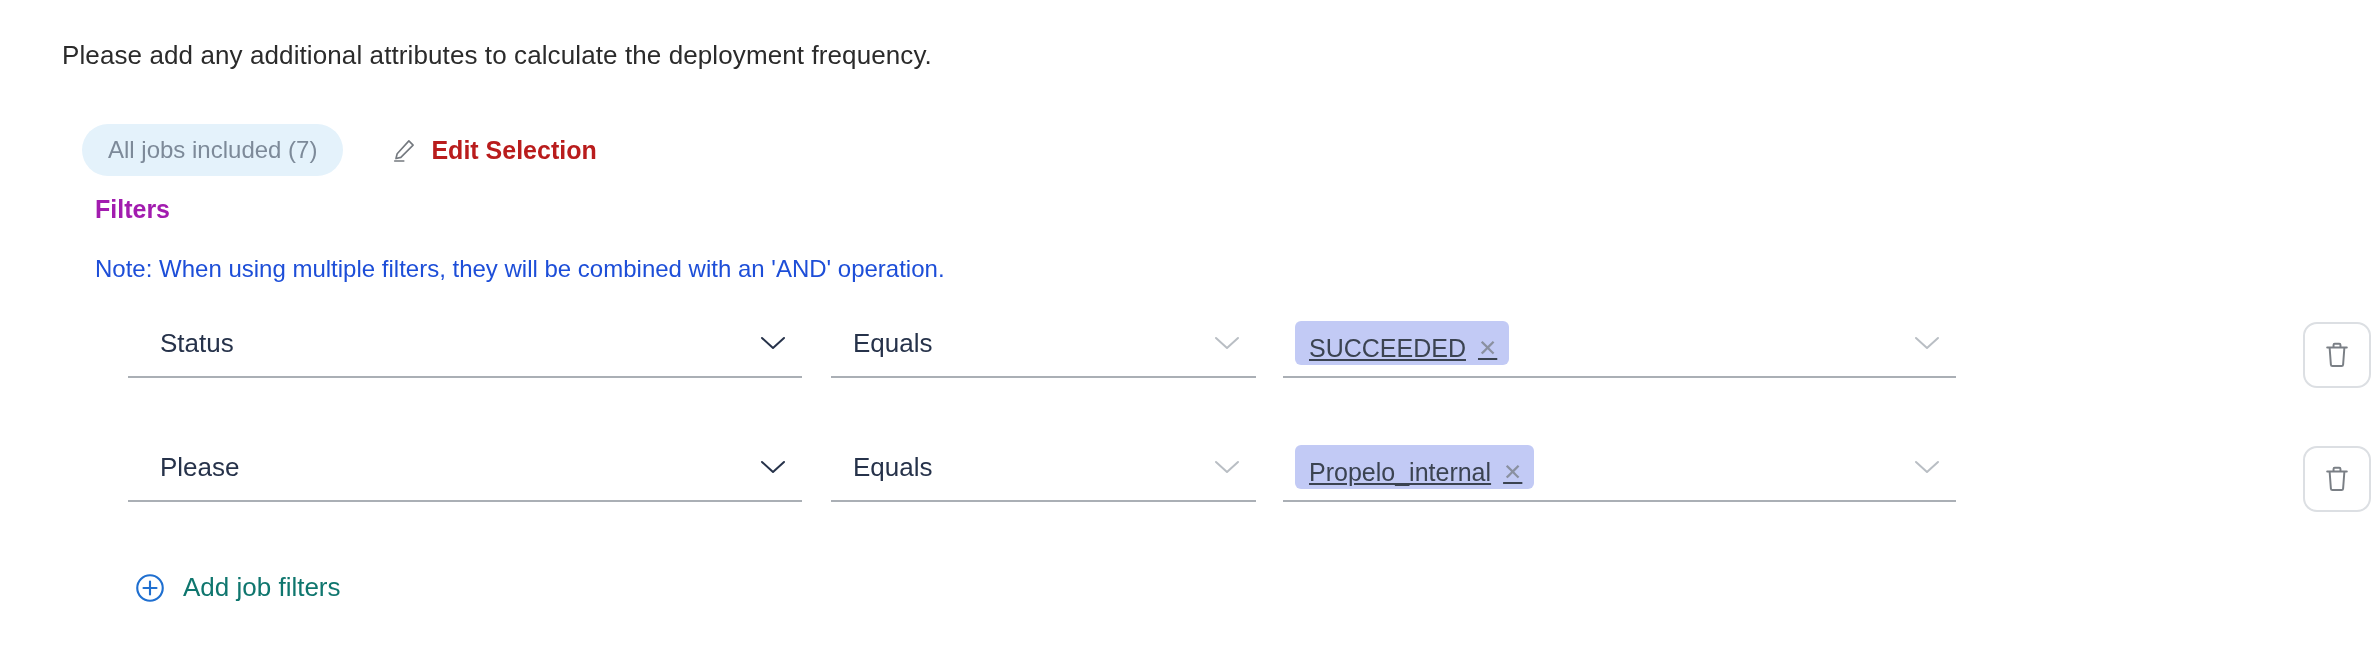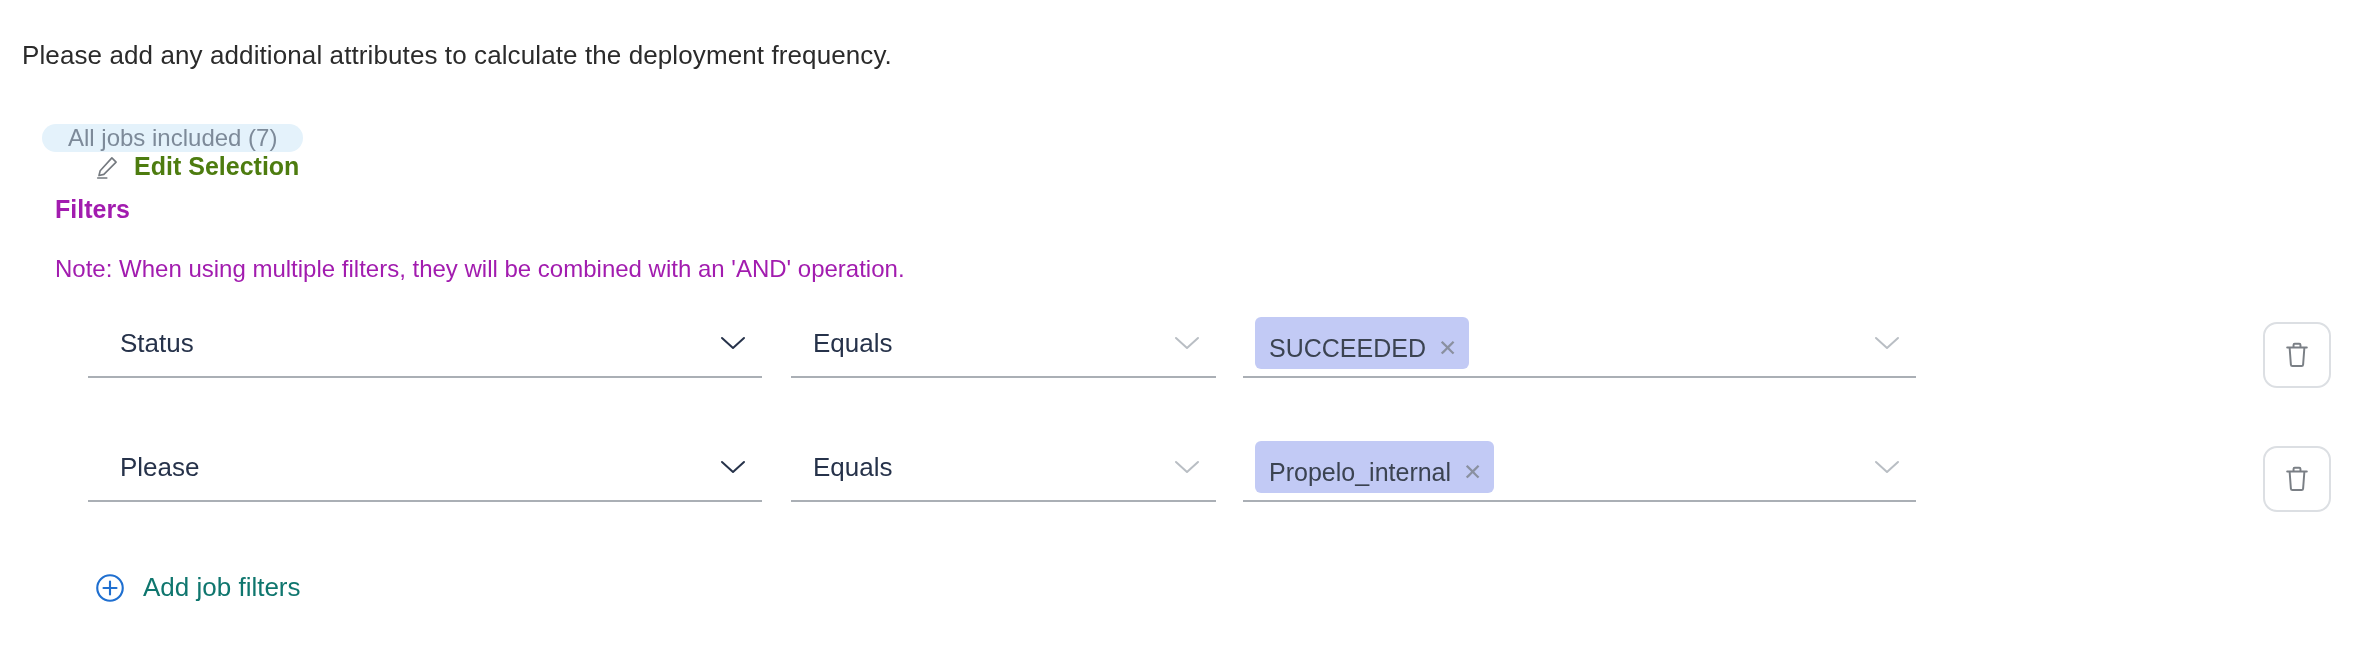--- a/index.html
+++ b/index.html
@@ -12,20 +12,21 @@
     height: 654px;
     font-family: "Liberation Sans", sans-serif;
     position: relative;
     overflow: hidden;
     -webkit-font-smoothing: antialiased;
   }
 
   .page {
     position: absolute;
     inset: 0;
+    margin-left: 40px;
   }
 
   
   .intro {
     position: absolute;
     left: 22px;
     top: 38px;
     font-size: 26px;
     line-height: 34px;
     color: #2b2b2b;
@@ -34,21 +35,20 @@
   }
 
   
   .chip-row {
     position: absolute;
     left: 42px;
     top: 124px;
     height: 52px;
     display: flex;
     align-items: center;
-    flex-direction: column;
   }
   .jobs-chip {
     height: 52px;
     box-sizing: border-box;
     display: flex;
     align-items: center;
     padding: 0 26px;
     border-radius: 26px;
     background: #e4f2fb;
     color: #7d8a99;
@@ -63,40 +63,40 @@
     cursor: pointer;
   }
   .edit-selection .pencil {
     width: 26px;
     height: 26px;
     display: block;
     flex: none;
   }
   .edit-selection .edit-label {
     font-size: 25px;
-    color: #4d7c0f;
+    color: #b91c1c;
     font-weight: 600;
     white-space: nowrap;
   }
 
   
   .filters-title {
     position: absolute;
     left: 55px;
     top: 195px;
     font-size: 25px;
     font-weight: bold;
     color: #a21caf;
   }
   .filters-note {
     position: absolute;
     left: 55px;
     top: 255px;
     font-size: 24px;
-    color: #a21caf;
+    color: #1d4ed8;
     white-space: nowrap;
   }
 
   
   .filter-row {
     position: absolute;
     left: 16px;
     right: 0;
     height: 90px;
   }
@@ -131,31 +131,32 @@
     transform: translateY(-50%);
     width: 30px;
     height: 18px;
     display: block;
   }
   .chev.dark path { stroke: #26324a; }
   .chev.light path { stroke: #b9bec4; }
 
   
   .value-tag {
-    height: 52px;
+    height: 44px;
     box-sizing: border-box;
     display: inline-flex;
     align-items: center;
     gap: 12px;
     padding: 11px 12px 0 14px;
     border-radius: 6px;
     background: #c2caf5;
     color: #3b4351;
     font-size: 25px;
     white-space: nowrap;
+    text-decoration: underline;
   }
   .value-tag .tag-x {
     color: #8a90a0;
     font-size: 23px;
     line-height: 1;
     cursor: pointer;
   }
 
   
   .delete-btn {

